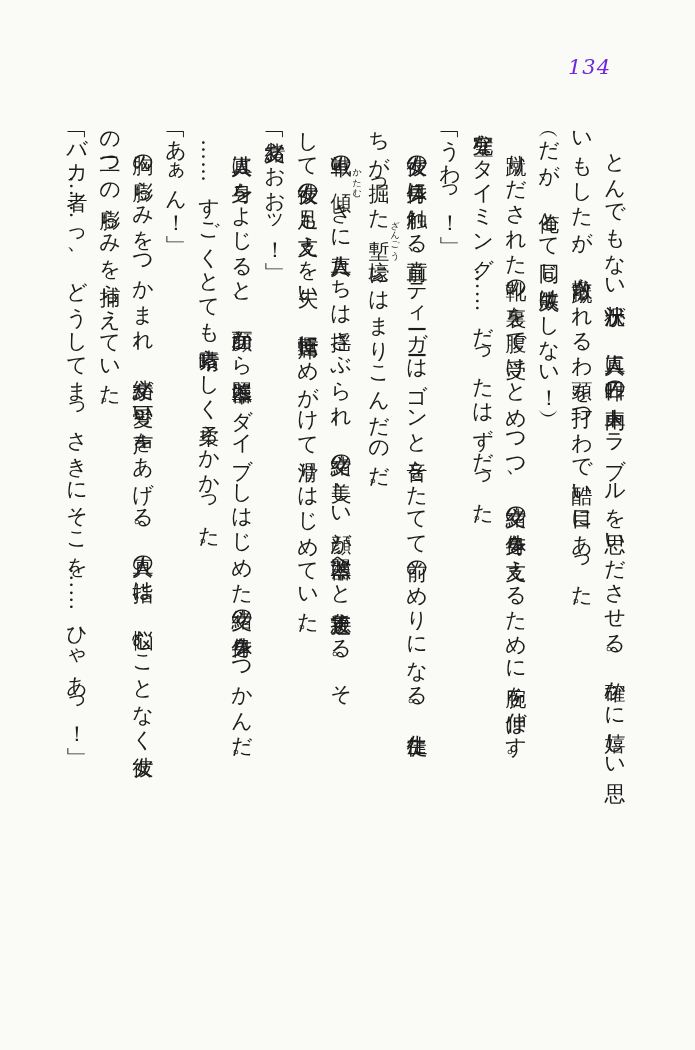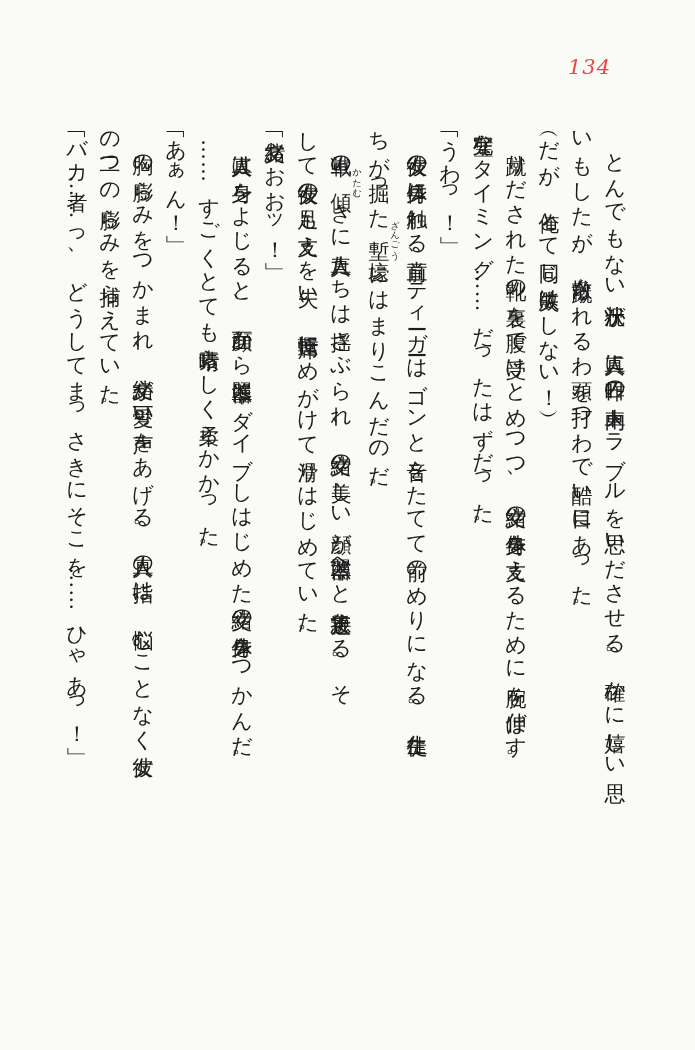--- a/index.html
+++ b/index.html
@@ -10,21 +10,21 @@
     background: #fafaf7;
     overflow: hidden;
     font-family: "DejaVu Serif", serif;
   }
   .page-number {
     position: absolute;
     top: 55px;
     right: 84px;
     font-size: 21px;
     font-style: italic;
-    color: #ef4444;
+    color: #6d28d9;
     letter-spacing: 1px;
     font-family: "DejaVu Serif", serif;
   }
   .text-block {
     position: absolute;
     top: 117px;
     right: 64px;
     width: 566px;
     height: 856px;
     writing-mode: vertical-rl;

